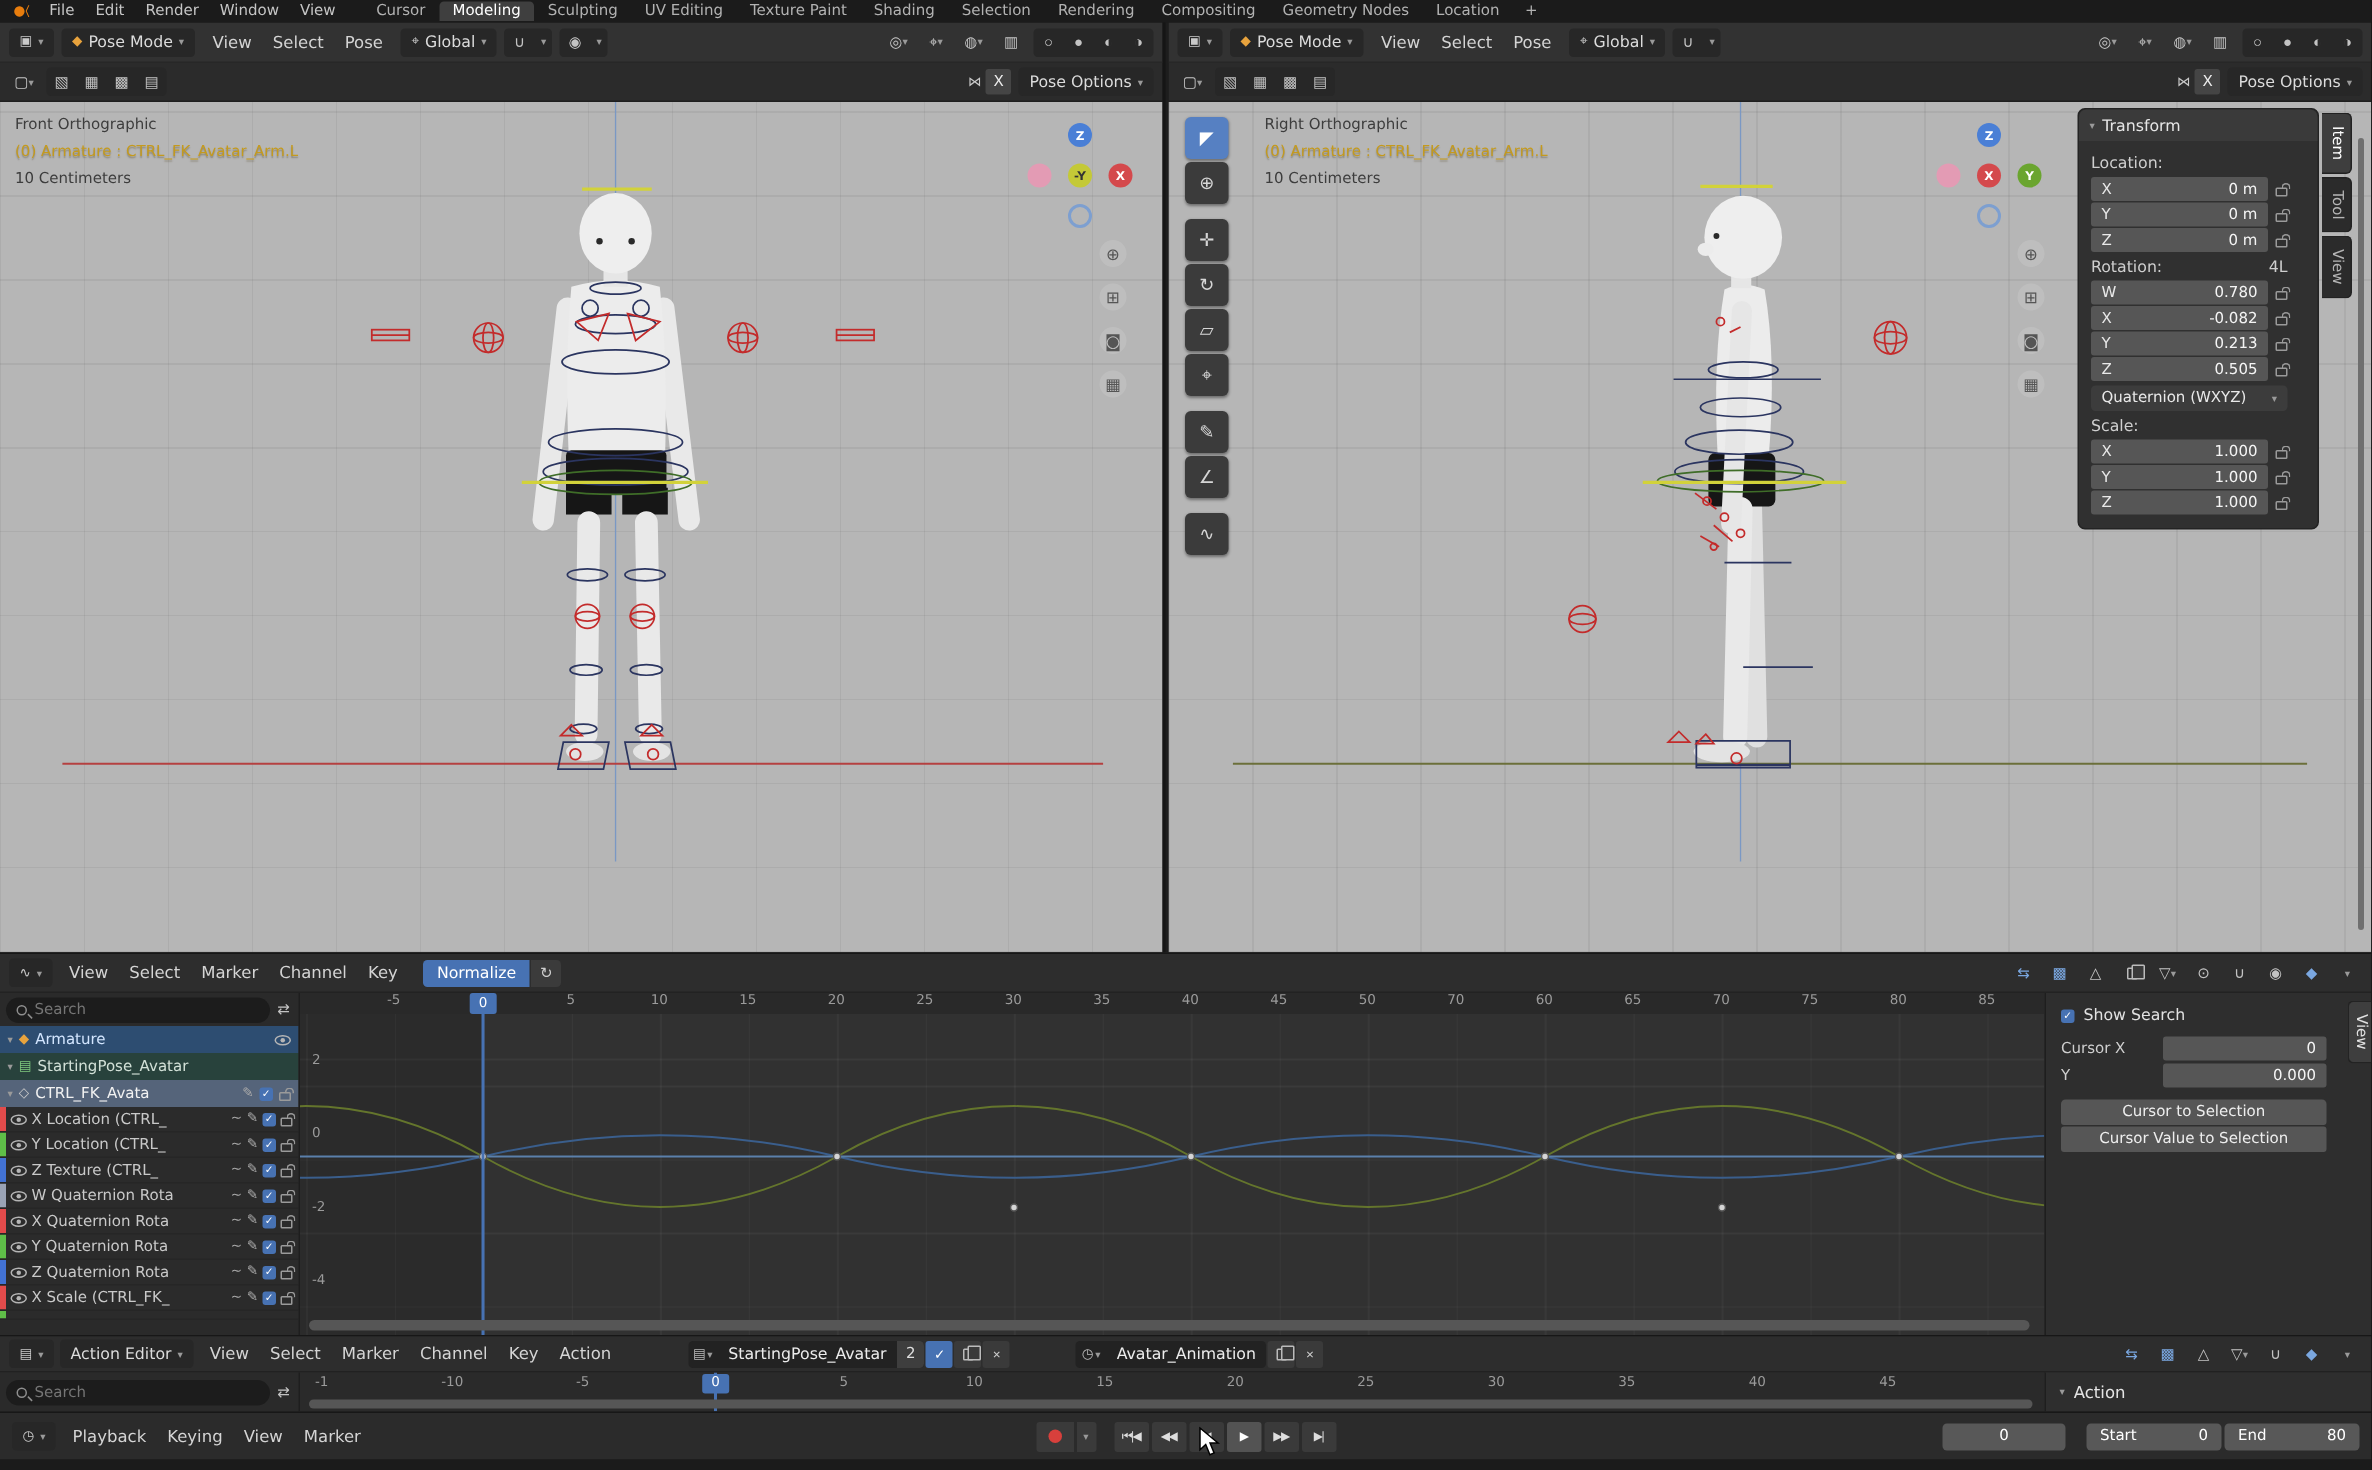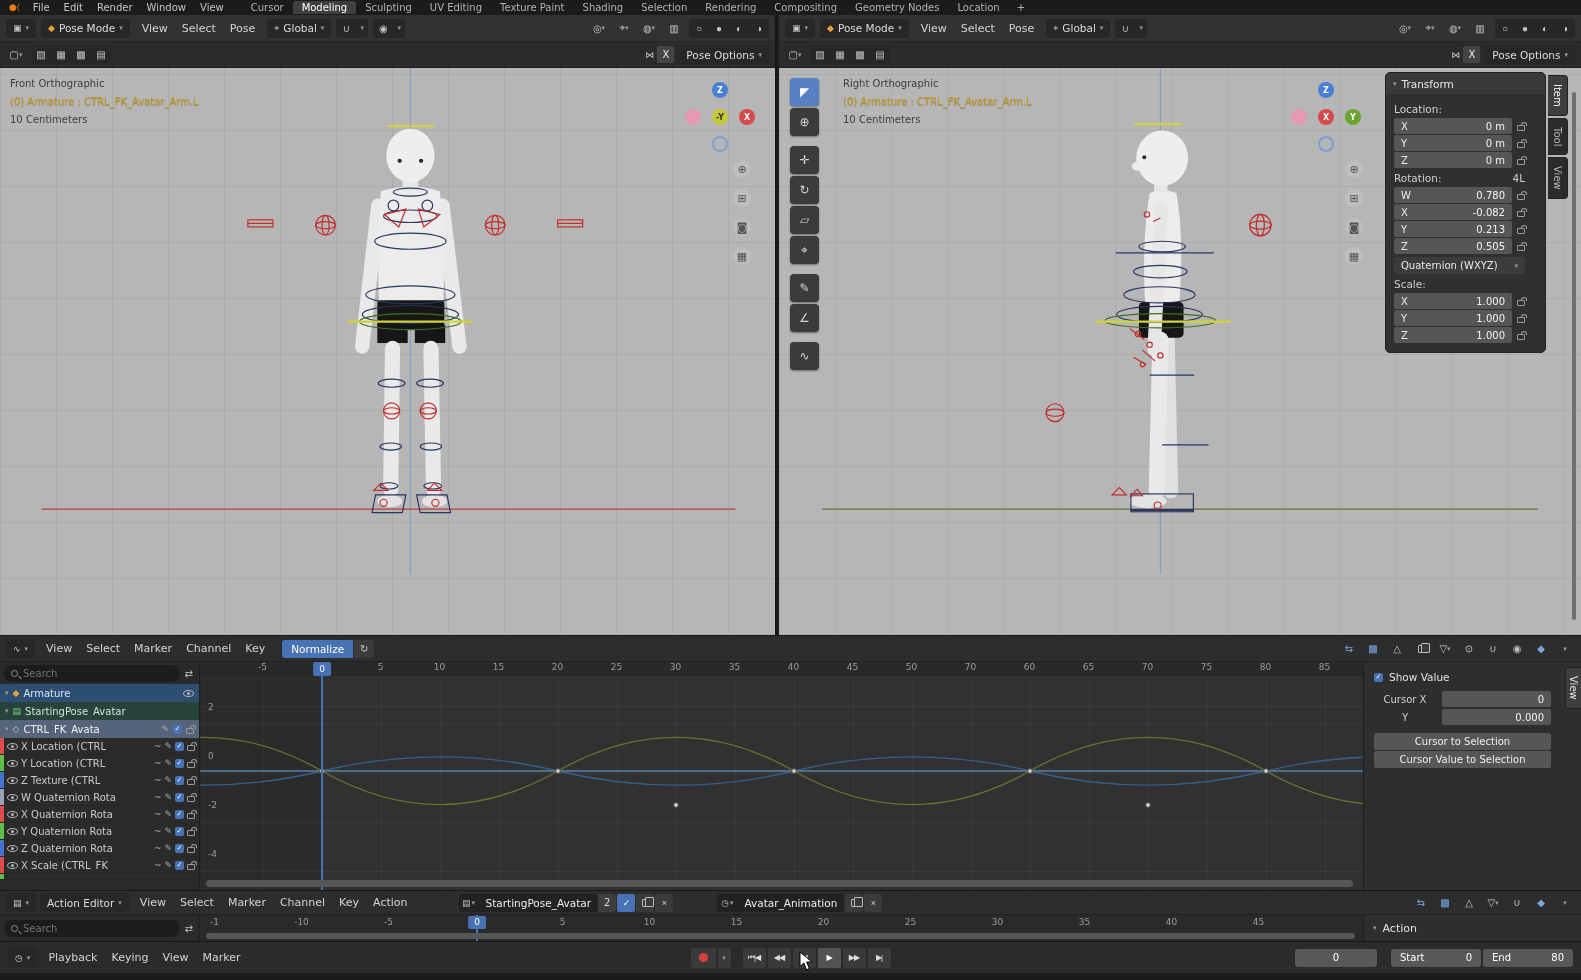--- a/index.html
+++ b/index.html
@@ -102,21 +102,21 @@
                    repeating-linear-gradient(0deg,rgba(255,255,255,.045) 0 1px,transparent 1px 49px);
   background-position:4px 31px,0 31px}
 .dimzone{position:absolute;left:0;top:14px;width:122px;bottom:0;background:rgba(0,0,0,.12)}
 .ylab{position:absolute;font-size:9px;color:#9b9b9b}
 .frameline{position:absolute;left:121px;top:13px;bottom:0;width:2px;background:#4772b3}
 .framebadge{position:absolute;left:122px;top:0;transform:translateX(-50%);background:#4772b3;color:#fff;font-size:9px;height:14px;line-height:14px;padding:0 6px;border-radius:2px}
 .hscroll{position:absolute;left:6px;right:10px;bottom:3px;height:7px;background:#565656;border-radius:4px}
 .gpanel{position:absolute;right:0;top:26px;bottom:0;width:218px;background:#2e2e2e;border-left:1px solid #1e1e1e;padding:9px 30px 8px 10px;font-size:10.5px}
 .cbrow{display:flex;align-items:center;gap:6px;color:#e2e2e2;margin-bottom:8px}
 .lblrow{display:flex;align-items:center;gap:6px;margin-bottom:2px}
-.lblrow .lab{width:62px;text-align:center;color:#cfcfcf;font-size:10px}
+.lblrow .lab{width:62px;text-align:left;color:#cfcfcf;font-size:10px}
 .pbtn{display:block;width:100%;height:17px;background:#565656;border:none;border-radius:2px;color:#eee;font-size:10px;font-family:inherit;margin-top:1px}
 .pbtn.top{margin-top:8px;border-radius:3px 3px 2px 2px}
 .gtab{position:absolute;right:0;top:5px;writing-mode:vertical-rl;background:#3e3e3e;border:1px solid #232323;border-right:none;color:#e2e2e2;font-size:10px;padding:8px 2px;border-radius:4px 0 0 4px}
 
 
 .dope{position:absolute;left:0;top:890px;width:1581px;height:51px;background:#2b2b2b;border-top:1px solid #171717}
 .dheader{height:24px;background:#2d2d2d;display:flex;align-items:center;gap:4px;padding:0 6px;border-bottom:1px solid #212121}
 .actgroup{display:flex;align-items:center;gap:1px;margin-left:40px}
 .actfield{display:flex;align-items:center;background:#222;border-radius:3px;height:18px;overflow:hidden}
 .af-ico{width:20px;display:flex;align-items:center;justify-content:center;gap:1px;color:#bbb;font-size:9px}
@@ -854,21 +854,21 @@
           <span class="ylab" style="left: 8px; top: 187px;">-4</span>
         </div>
       <div class="frameline"></div>
       <div class="framebadge">0</div>
       <div class="hscroll"></div>
     </div>
 
     <div class="gpanel">
       <div class="cbrow">
         <span class="cb">✓</span>
-        <span>Show Value</span>
+        <span>Show Search</span>
       </div>
       <div class="lblrow">
         <span class="lab">Cursor X</span>
         <div class="fld">
             <span></span>
             <span>0</span>
           </div>
       </div>
       <div class="lblrow">
         <span class="lab">Y</span>

